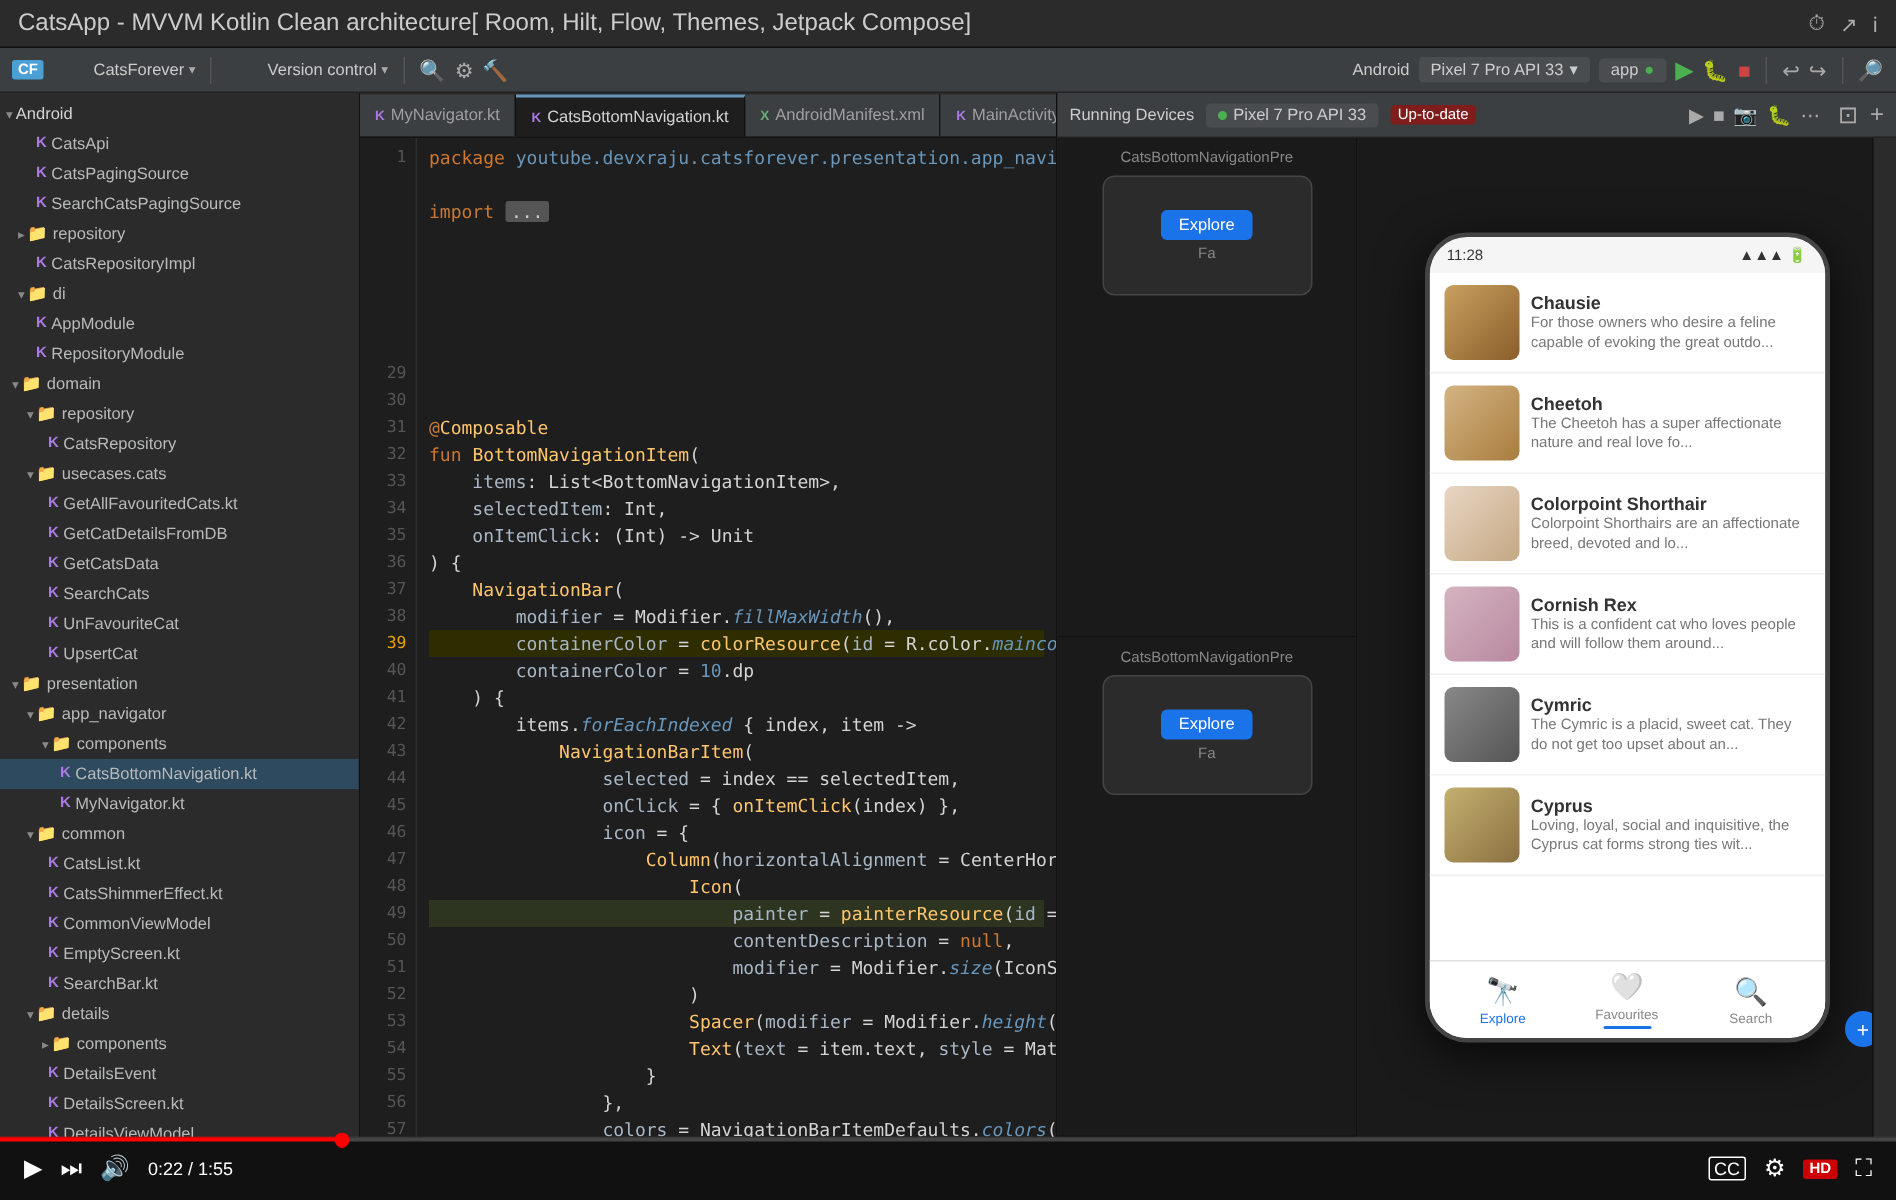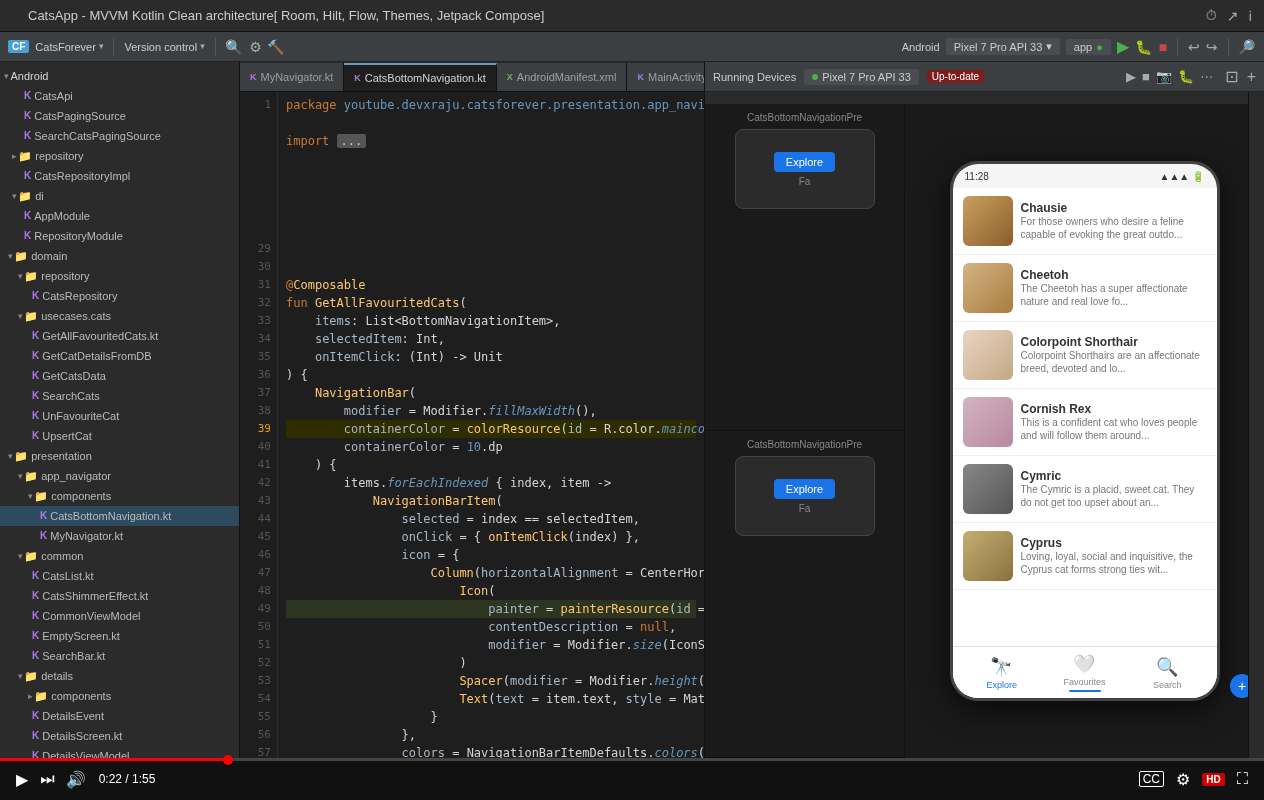--- a/index.html
+++ b/index.html
@@ -18,22 +18,21 @@
       height: 32px;
       background: #2b2b2b;
       display: flex;
       align-items: center;
       justify-content: space-between;
       padding: 0 12px;
       border-bottom: 1px solid #111;
     }
     #title-bar .title-text {
       color: #ccc;
-      font-size: 13px;
-      margin-left: 16px;
+      font-size: 16px;
     }
     #title-bar .title-icons {
       display: flex;
       gap: 10px;
       align-items: center;
     }
     #title-bar .title-icons span {
       color: #aaa;
       font-size: 14px;
       cursor: pointer;
@@ -57,20 +56,21 @@
       font-weight: bold;
       padding: 1px 4px;
       border-radius: 2px;
     }
     .ide-dropdown {
       color: #ccc;
       font-size: 11px;
       display: flex;
       gap: 3px;
       cursor: pointer;
+      margin-left: 27px;
     }
     .ide-dropdown .chevron { font-size: 9px; color: #aaa; }
     .ide-separator { width: 1px; height: 18px; background: #555; margin: 0 4px; }
     .toolbar-icon { color: #aaa; font-size: 14px; cursor: pointer; }
     .spacer { flex: 1; }
     .device-selector {
       display: flex;
       align-items: center;
       gap: 4px;
       background: #4a4d50;
@@ -721,21 +721,21 @@
         <span class="code-line"> </span>
         <span class="code-line"><span class="kw">import</span> <span style="background:#555;padding:0 4px;border-radius:2px;color:#ccc">...</span></span>
         <span class="code-line"> </span>
         <span class="code-line"> </span>
         <span class="code-line"> </span>
         <span class="code-line"> </span>
         <span class="code-line"> </span>
         <span class="code-line"> </span>
         <span class="code-line"> </span>
         <span class="code-line"><span class="bullet">@</span><span class="fn">Composable</span></span>
-        <span class="code-line"><span class="kw">fun</span> <span class="fn">GetAllFavouritedCats</span>(</span>
+        <span class="code-line"><span class="kw">fun</span> <span class="fn">BottomNavigationItem</span>(</span>
         <span class="code-line">    <span class="param">items</span>: List&lt;BottomNavigationItem&gt;,</span>
         <span class="code-line">    <span class="param">selectedItem</span>: Int,</span>
         <span class="code-line">    <span class="param">onItemClick</span>: (Int) -&gt; Unit</span>
         <span class="code-line">) {</span>
         <span class="code-line">    <span class="fn">NavigationBar</span>(</span>
         <span class="code-line">        <span class="param">modifier</span> = Modifier.<span class="dot-method">fillMaxWidth</span>(),</span>
         <span class="code-line" style="background:#2d2d00">        <span class="param">containerColor</span> = <span class="fn">colorResource</span>(<span class="param">id</span> = R.color.<span class="dot-method">maincolor</span>),</span>
         <span class="code-line">        <span class="param">containerColor</span> = <span class="num">10</span>.dp</span>
         <span class="code-line">    ) {</span>
         <span class="code-line">        items.<span class="dot-method">forEachIndexed</span> { index, item -&gt;</span>
@@ -772,21 +772,21 @@
         <span>▶</span>
         <span>■</span>
         <span>📷</span>
         <span>🐛</span>
         <span>⋯</span>
       </div>
       <span style="color:#aaa;margin-left:4px">⊡</span>
       <span style="color:#aaa">+</span>
     </div>
 
-    <div id="right-content" style="margin-top:42px;flex:1;display:flex">
+    <div id="right-content" style="margin-top:30px;flex:1;display:flex">
 
       <div id="preview-left">
         <div class="preview-frame">
           <div class="preview-label">CatsBottomNavigationPre</div>
           <div class="preview-component">
             <button class="preview-explore-btn">Explore</button>
             <span class="preview-fab">Fa</span>
           </div>
         </div>
         <div class="preview-frame">

